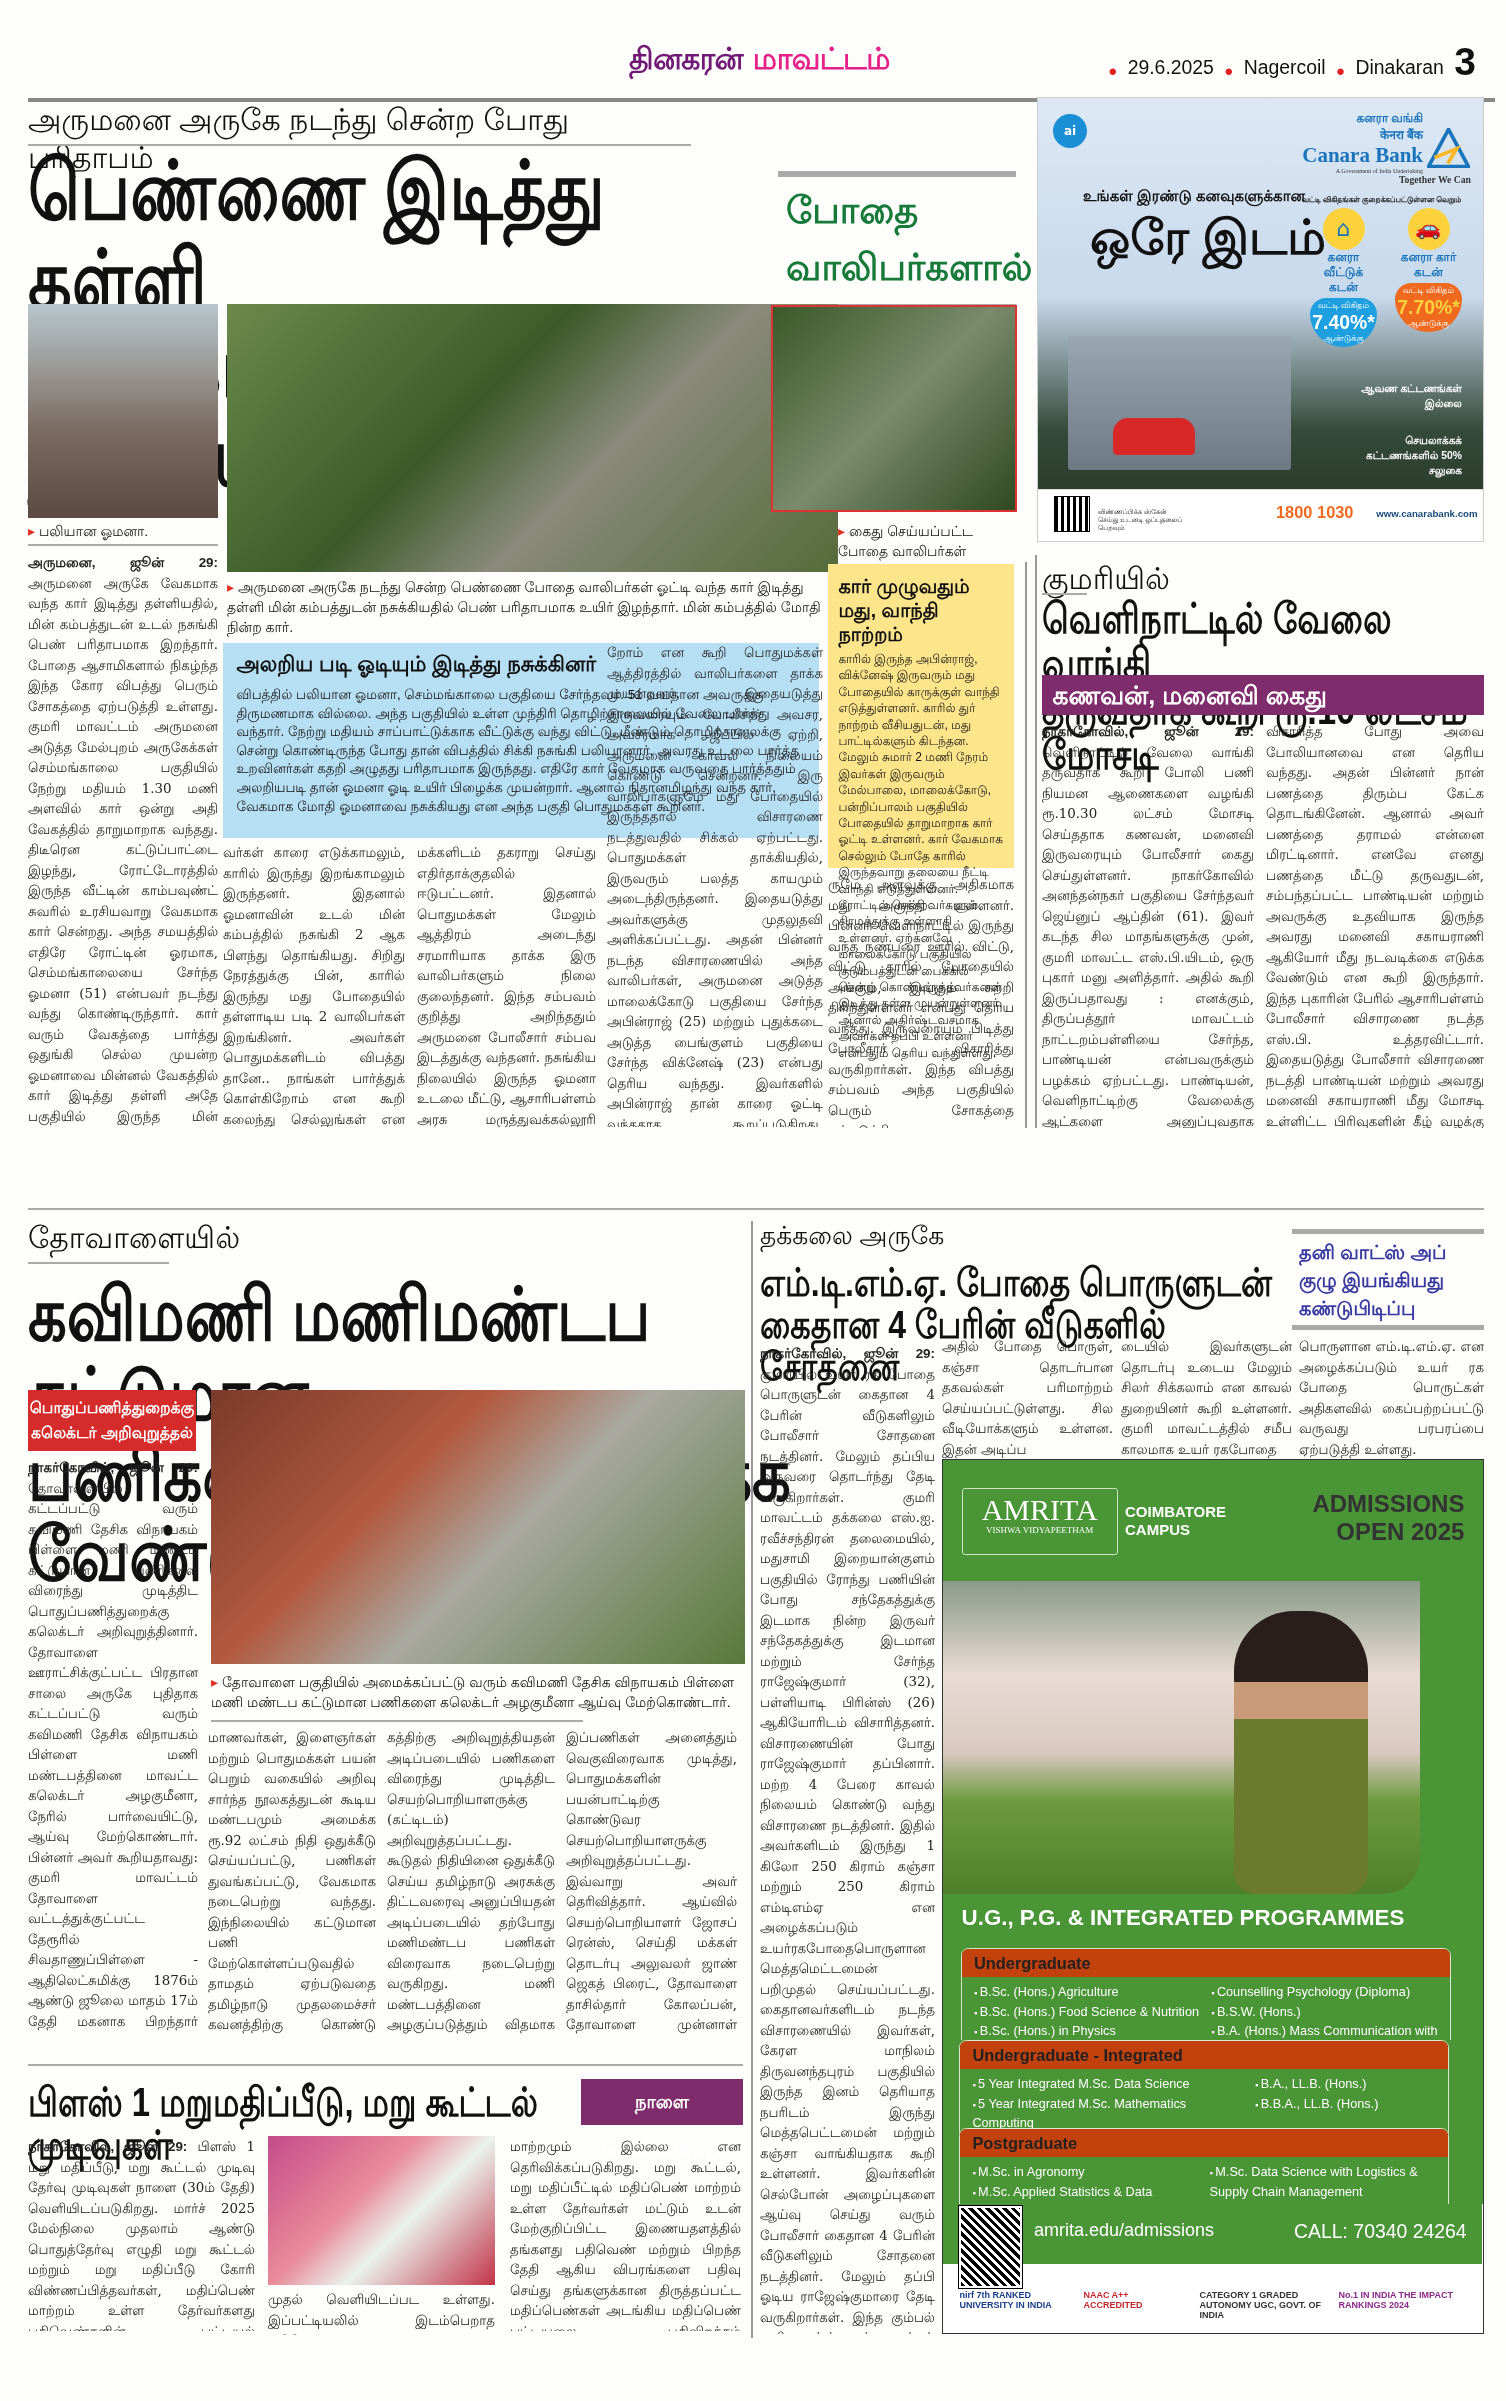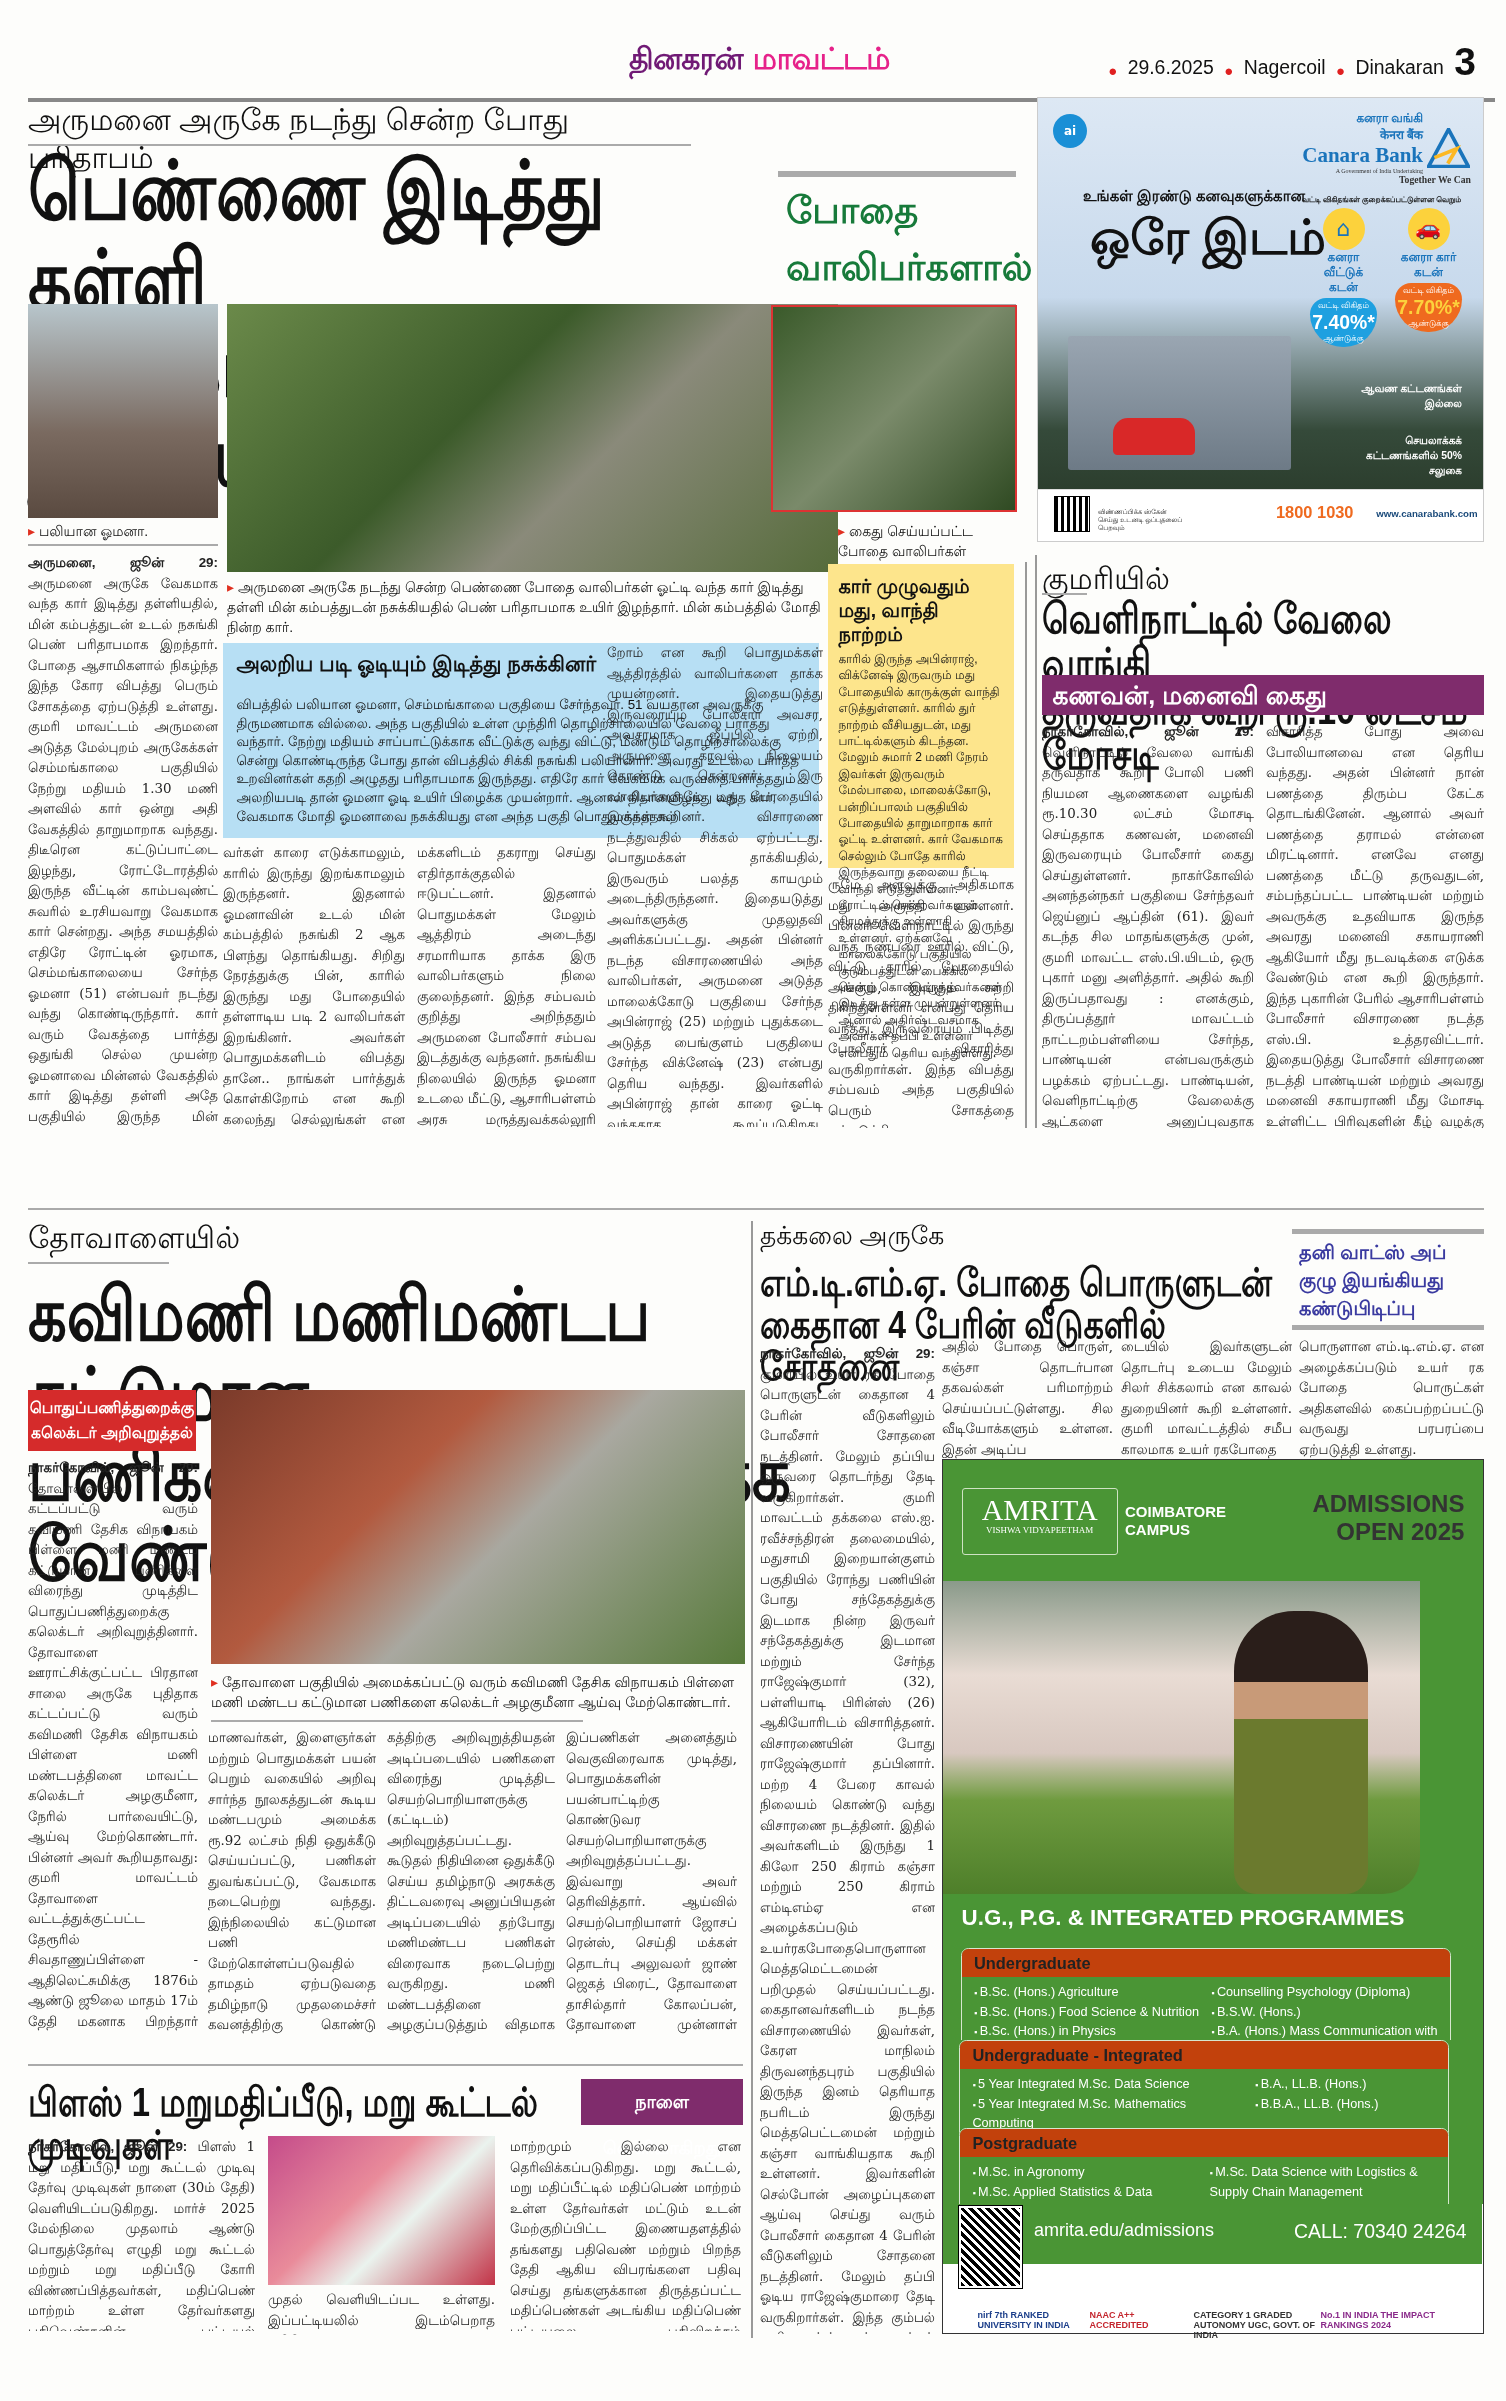--- a/index.html
+++ b/index.html
@@ -67,21 +67,21 @@
 <div class="abs hr" style="left:28px;top:544px;width:190px;height:1.5px"></div>
 
 <div class="abs photo" style="left:227px;top:304px;width:611px;height:268px"></div>
 <div class="abs photo" style="left:771px;top:305px;width:246px;height:207px;border:2.2px solid #d33;background:linear-gradient(135deg,#3a5a2a,#7a8a6a 50%,#2f4a22)"></div>
 <div class="abs cap" style="left:838px;top:521px;width:179px">கைது செய்யப்பட்ட போதை வாலிபர்கள் அபின்ராஜ், விக்னேஷ்.</div>
 <div class="abs cap" style="left:227px;top:577px;width:603px">அருமனை அருகே நடந்து சென்ற பெண்ணை போதை வாலிபர்கள் ஓட்டி வந்த கார் இடித்து தள்ளி மின் கம்பத்துடன் நசுக்கியதில் பெண் பரிதாபமாக உயிர் இழந்தார். மின் கம்பத்தில் மோதி நின்ற கார்.</div>
 
 <div class="abs body" style="left:28px;top:553px;width:190px;height:575px;overflow:hidden"><b>அருமனை, ஜூன் 29:</b> <span>அருமனை அருகே வேகமாக வந்த கார் இடித்து தள்ளியதில், மின் கம்பத்துடன் உடல் நசுங்கி பெண் பரிதாபமாக இறந்தார். போதை ஆசாமிகளால் நிகழ்ந்த இந்த கோர விபத்து பெரும் சோகத்தை ஏற்படுத்தி உள்ளது. குமரி மாவட்டம் அருமனை அடுத்த மேல்புறம் அருகேக்கள் செம்மங்காலை பகுதியில் நேற்று மதியம் 1.30 மணி அளவில் கார் ஒன்று அதி வேகத்தில் தாறுமாறாக வந்தது. திடீரென கட்டுப்பாட்டை இழந்து, ரோட்டோரத்தில் இருந்த வீட்டின் காம்பவுண்ட் சுவரில் உரசியவாறு வேகமாக கார் சென்றது. அந்த சமயத்தில் எதிரே ரோட்டின் ஓரமாக, செம்மங்காலையை சேர்ந்த ஓமனா (51) என்பவர் நடந்து வந்து கொண்டிருந்தார். கார் வரும் வேகத்தை பார்த்து ஒதுங்கி செல்ல முயன்ற ஓமனாவை மின்னல் வேகத்தில் கார் இடித்து தள்ளி அதே பகுதியில் இருந்த மின் கம்பத்தில் வைத்து அப்படியே நசுக்கியது. இதில் கார், மின் கம்பத்தின் இடையில் சிக்கி அதே இடத்தில் ஓமனா துடிதுடித்து இறந்தார். மின் கம்பத்தில் கார் மோதிய வேகத்தில் மின் கம்பம் வளைந்ததுடன், மின் ஒயர்களும் அறுந்து விழுந்தன. அந்த வழியாக சென்றவர்கள் இதை பார்த்து அலறினர். ஆனால் காரில் இருந்த</span></div>
 
 <div class="abs box-blue" style="left:223px;top:643px;width:596px;height:195px;padding:9px 13.4px">
-  <div style="font-family:'Liberation Sans',sans-serif;font-weight:bold;font-size:21px;margin-bottom:17px">அலறிய படி ஓடியும் இடித்து நசுக்கினர்</div>
+  <div style="font-family:'Liberation Sans',sans-serif;font-weight:bold;font-size:21px;margin-bottom:7px">அலறிய படி ஓடியும் இடித்து நசுக்கினர்</div>
   <div style="font-family:'Liberation Sans',sans-serif;font-size:13.4px;line-height:18.6px">விபத்தில் பலியான ஓமனா, செம்மங்காலை பகுதியை சேர்ந்தவர். 51 வயதான அவருக்கு திருமணமாக வில்லை. அந்த பகுதியில் உள்ள முந்திரி தொழிற்சாலையில் வேலை பார்த்து வந்தார். நேற்று மதியம் சாப்பாட்டுக்காக வீட்டுக்கு வந்து விட்டு, மீண்டும் தொழிற்சாலைக்கு சென்று கொண்டிருந்த போது தான் விபத்தில் சிக்கி நசுங்கி பலியானார். அவரது உடலை பார்த்த உறவினர்கள் கதறி அழுதது பரிதாபமாக இருந்தது. எதிரே கார் வேகமாக வருவதை பார்த்ததும் அலறியபடி தான் ஓமனா ஓடி உயிர் பிழைக்க முயன்றார். ஆனால் நிதானமிழந்து வந்த கார், வேகமாக மோதி ஓமனாவை நசுக்கியது என அந்த பகுதி பொதுமக்கள் கூறினர்.</div>
 </div>
 <div class="abs body" style="left:223px;top:843px;width:182px;height:284px;overflow:hidden">வர்கள் காரை எடுக்காமலும், காரில் இருந்து இறங்காமலும் இருந்தனர். இதனால் ஓமனாவின் உடல் மின் கம்பத்தில் நசுங்கி 2 ஆக பிளந்து தொங்கியது. சிறிது நேரத்துக்கு பின், காரில் இருந்து மது போதையில் தள்ளாடிய படி 2 வாலிபர்கள் இறங்கினர். அவர்கள் பொதுமக்களிடம் விபத்து தானே.. நாங்கள் பார்த்துக் கொள்கிறோம் என கூறி கலைந்து செல்லுங்கள் என கூறினர். கடைசி வரை அவர்கள் மின் கம்பத்தில் சிதைந்து கிடந்த ஓமனாவின் உடலை பார்க்கவே இல்லை. இதை கேட்டதும் ஆத்திரத்தில் பொதுமக்கள் இருவரையும் சரமாரியாக தாக்க தொடங்கினர். ஆனால் மது மயக்கத்தில் இருந்தவர்கள் பொது</div>
 <div class="abs body" style="left:417px;top:843px;width:179px;height:284px;overflow:hidden">மக்களிடம் தகராறு செய்து எதிர்தாக்குதலில் ஈடுபட்டனர். இதனால் பொதுமக்கள் மேலும் ஆத்திரம் அடைந்து சரமாரியாக தாக்க இரு வாலிபர்களும் நிலை குலைந்தனர். இந்த சம்பவம் குறித்து அறிந்ததும் அருமனை போலீசார் சம்பவ இடத்துக்கு வந்தனர். நசுங்கிய நிலையில் இருந்த ஓமனா உடலை மீட்டு, ஆசாரிபள்ளம் அரசு மருத்துவக்கல்லூரி மருத்துவமனைக்கு அனுப்பி வைத்தனர். பின்னர் பொதுமக்களிடம் சிக்கி இருந்த இரு வாலிபர்களையும் பிடித்து காவல் நிலையத்துக்கு கொண்டு சென்றனர். அப்போது போலீசாரிடம், அவர்களை எங்களிடம் விட்டு விடுங்கள். நாங்கள் பார்த்துக் கொள்கி</div>
 <div class="abs body" style="left:607px;top:643px;width:216px;height:484px;overflow:hidden">றோம் என கூறி பொதுமக்கள் ஆத்திரத்தில் வாலிபர்களை தாக்க முயன்றனர். இதையடுத்து இருவரையும் போலீசார் அவசர, அவசரமாக ஜீப்பில் ஏற்றி, அருமனை காவல் நிலையம் கொண்டு சென்றனர். இரு வாலிபர்களுமே மது போதையில் இருந்ததால் விசாரணை நடத்துவதில் சிக்கல் ஏற்பட்டது. பொதுமக்கள் தாக்கியதில், இருவரும் பலத்த காயமும் அடைந்திருந்தனர். இதையடுத்து அவர்களுக்கு முதலுதவி அளிக்கப்பட்டது. அதன் பின்னர் நடந்த விசாரணையில் அந்த வாலிபர்கள், அருமனை அடுத்த மாலைக்கோடு பகுதியை சேர்ந்த அபின்ராஜ் (25) மற்றும் புதுக்கடை அடுத்த பைங்குளம் பகுதியை சேர்ந்த விக்னேஷ் (23) என்பது தெரிய வந்தது. இவர்களில் அபின்ராஜ் தான் காரை ஓட்டி வந்ததாக கூறப்படுகிறது. இவர்களது நண்பர் ஒருவர், வெளிநாட்டில் இருந்து ஊருக்கு வந்துள்ளார். அவரை அழைத்து வருவதற்காக விமான நிலையத்துக்கு, களியக்காவிளையை சேர்ந்த ஒருவரின் காரை வாடகைக்கு எடுத்து, சென்றுள்ளனர். நண்பர் வந்த உற்சாகத்தில் இருவ</div>
 
 <div class="abs box-yellow" style="left:828px;top:564px;width:186px;height:304px;padding:10.4px 10.4px">
   <div style="font-family:'Liberation Sans',sans-serif;font-weight:bold;font-size:19.4px;line-height:24px;margin-bottom:4.5px">கார் முழுவதும் மது, வாந்தி நாற்றம்</div>
   <div style="font-family:'Liberation Sans',sans-serif;font-size:12px;line-height:16.4px">காரில் இருந்த அபின்ராஜ், விக்னேஷ் இருவரும் மது போதையில் காருக்குள் வாந்தி எடுத்துள்ளனர். காரில் துர் நாற்றம் வீசியதுடன், மது பாட்டில்களும் கிடந்தன. மேலும் சுமார் 2 மணி நேரம் இவர்கள் இருவரும் மேல்பாலை, மாலைக்கோடு, பன்றிப்பாலம் பகுதியில் போதையில் தாறுமாறாக கார் ஓட்டி உள்ளனர். கார் வேகமாக செல்லும் போதே காரில் இருந்தவாறு தலையை நீட்டி வாந்தி எடுத்துள்ளனர். ரோட்டில் சென்றவர்களும் சிரமத்துக்கு உள்ளாகி உள்ளனர். ஏற்கனவே மாலைக்கோடு பகுதியில் குடும்பத்துடன் பைக்கில் சென்று கொண்டிருந்தவர்களை இடித்து தள்ள முயன்றுள்ளனர். ஆனால் அதிர்ஷ்டவசமாக அவர்கள் தப்பி உள்ளனர் என்பதும் தெரிய வந்துள்ளது.</div>
 </div>
@@ -247,20 +247,20 @@
       <div>M.Sc. Mathematics</div>
     </div>
   </div>
 </div>
 
 <div class="abs" style="left:942px;top:2204px;width:542px;height:130px;border:1.5px solid #333;border-top:none;background:#fff">
   <div class="abs" style="left:0;top:0;width:539px;height:60px;background:#4a9535"></div>
   <div class="abs" style="left:16.4px;top:1.5px;width:63px;height:82px;background:repeating-linear-gradient(45deg,#000 0 3px,#fff 3px 6px);border:2.2px solid #fff;outline:0.7px solid #000"></div>
   <div class="abs" style="left:91px;top:16.4px;color:#fff;font-family:'Liberation Sans',sans-serif;font-size:18px">amrita.edu/admissions</div>
   <div class="abs" style="right:16.4px;top:16.4px;color:#fff;font-family:'Liberation Sans',sans-serif;font-size:19.4px">CALL: 70340 24264</div>
-  <div class="abs" style="left:16.4px;top:106px;width:506px;display:flex;justify-content:center;font-family:'Liberation Sans',sans-serif;font-size:9px;font-weight:bold;color:#333">
+  <div class="abs" style="left:16.4px;top:86px;width:506px;display:flex;justify-content:space-between;font-family:'Liberation Sans',sans-serif;font-size:9px;font-weight:bold;color:#333">
     <span style="color:#1b3e8a;width:112px">nirf 7th RANKED UNIVERSITY IN INDIA</span>
     <span style="color:#c4262e;width:104px">NAAC A++ ACCREDITED</span>
     <span style="width:127px">CATEGORY 1 GRADED AUTONOMY UGC, GOVT. OF INDIA</span>
     <span style="color:#8a2a8a;width:127px">No.1 IN INDIA THE IMPACT RANKINGS 2024</span>
   </div>
 </div>
 
 
 </body></html>

